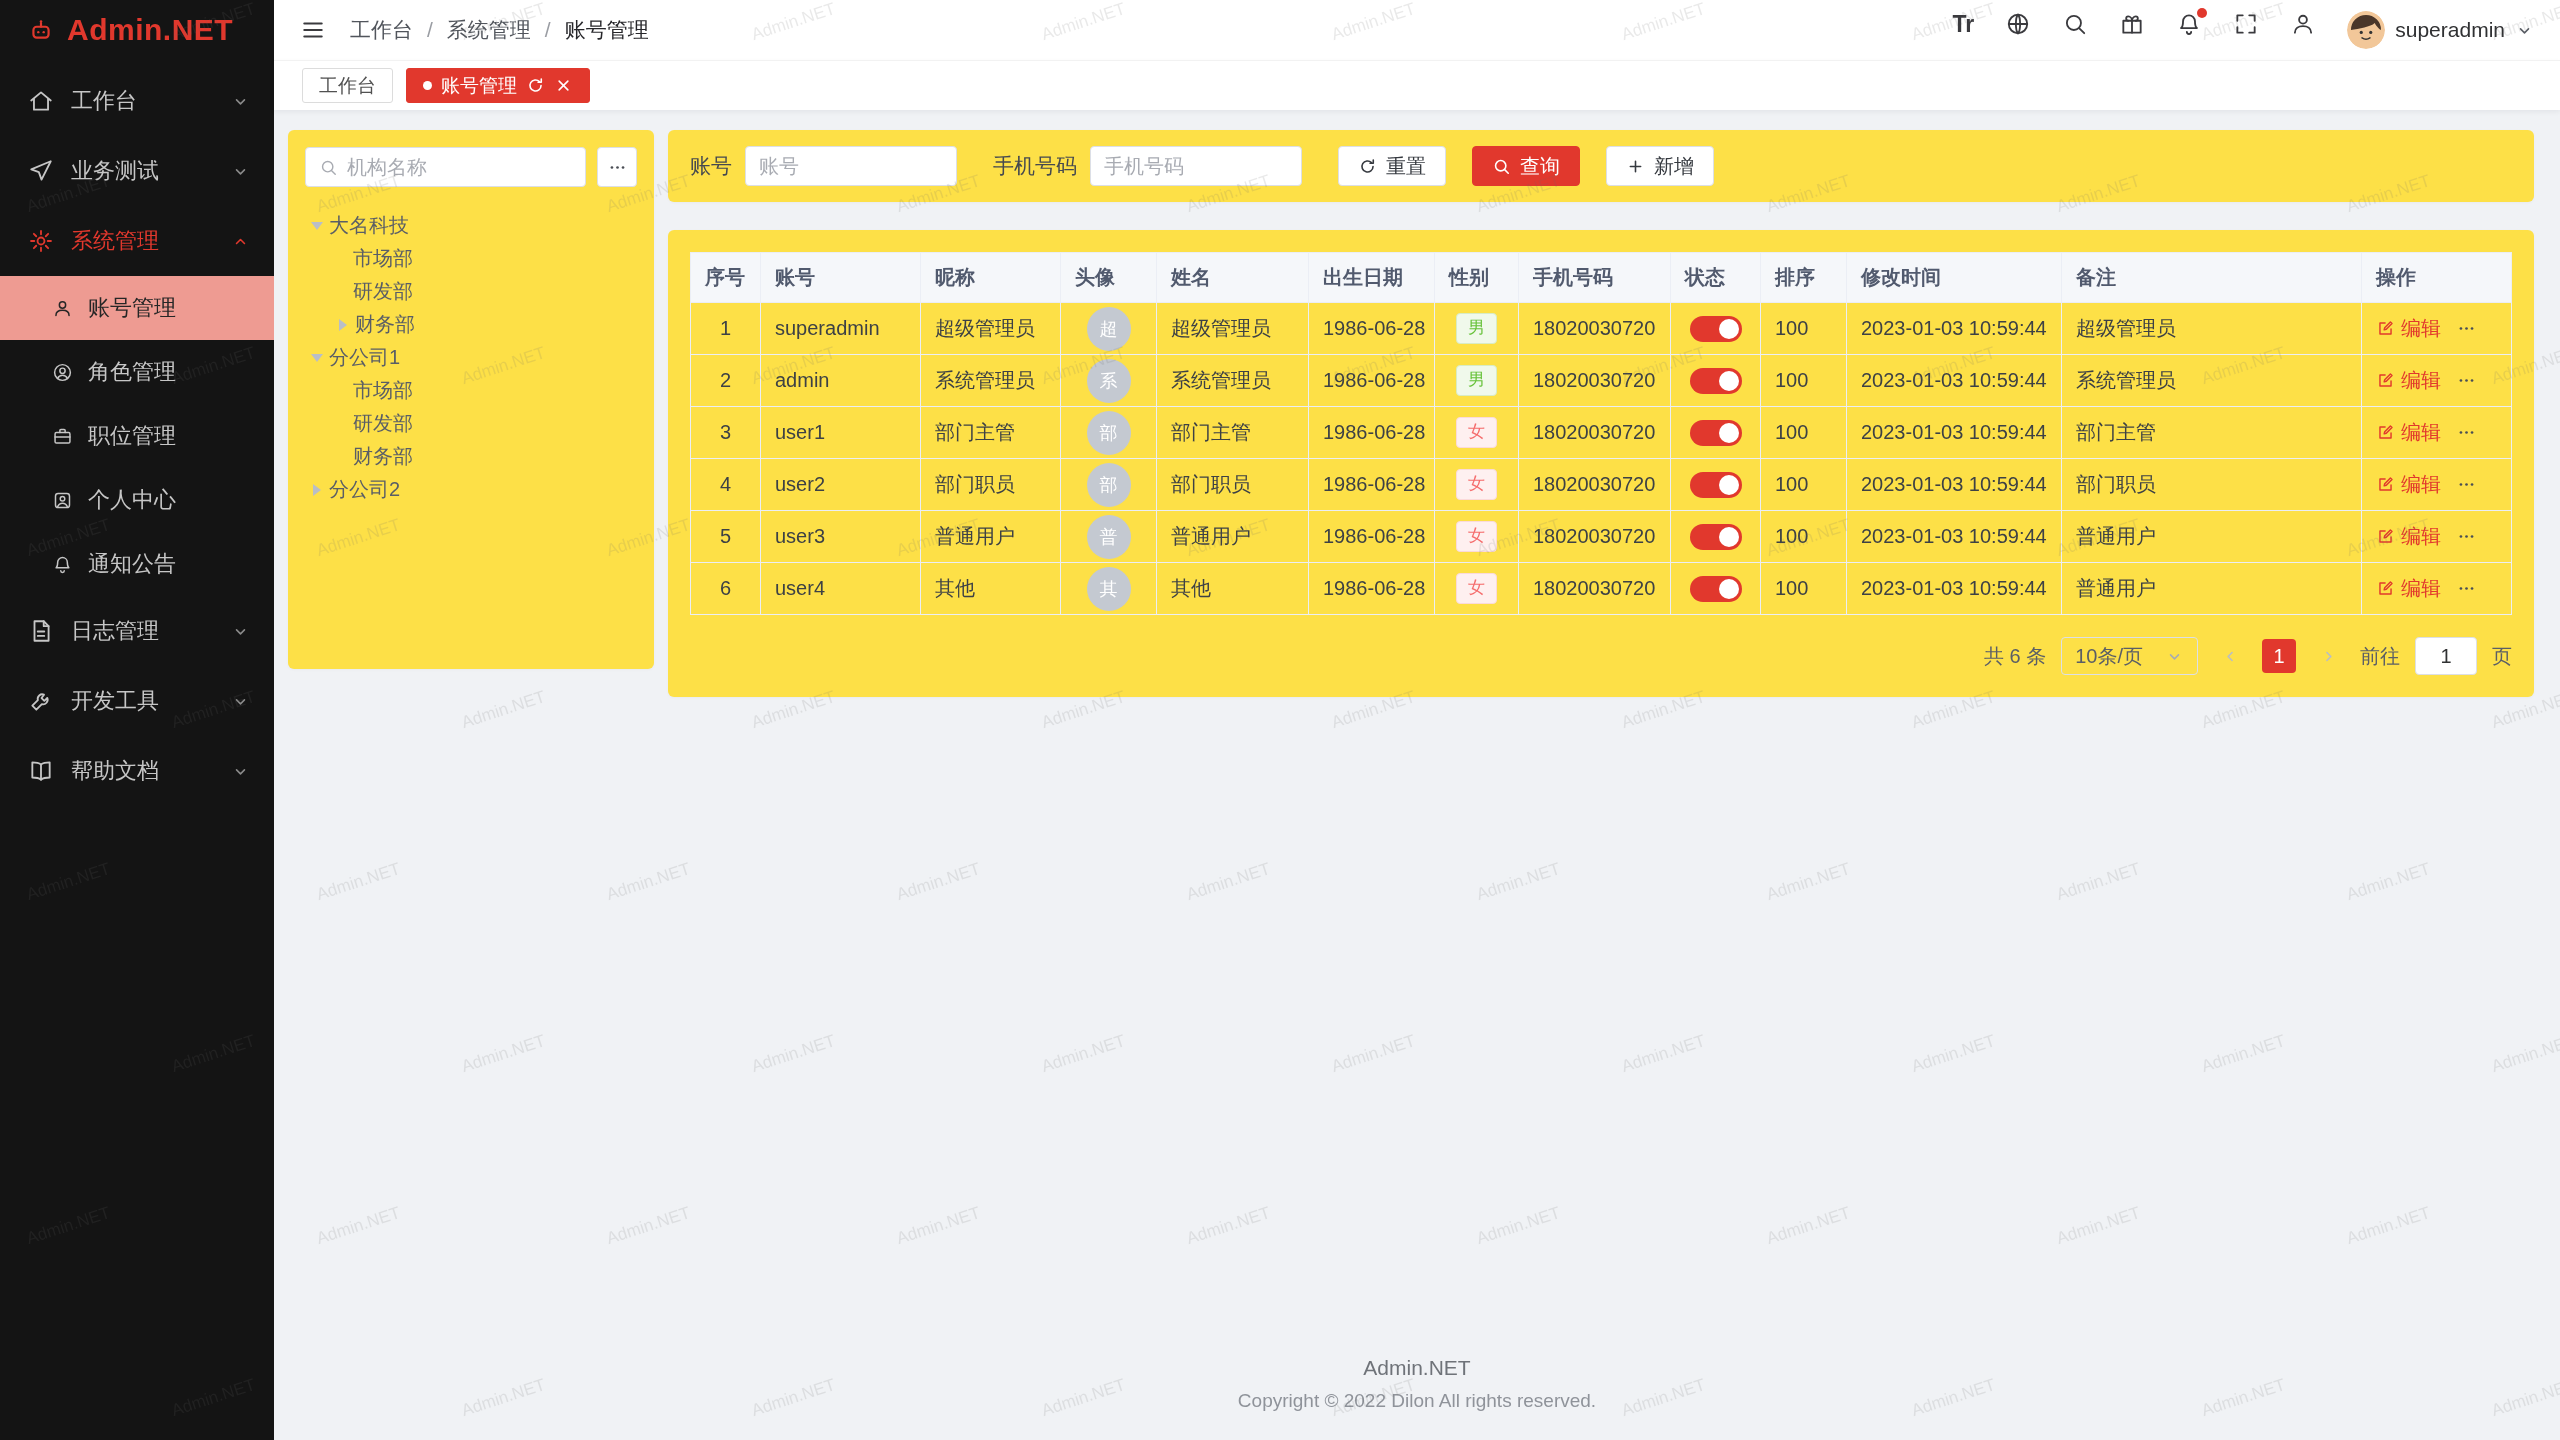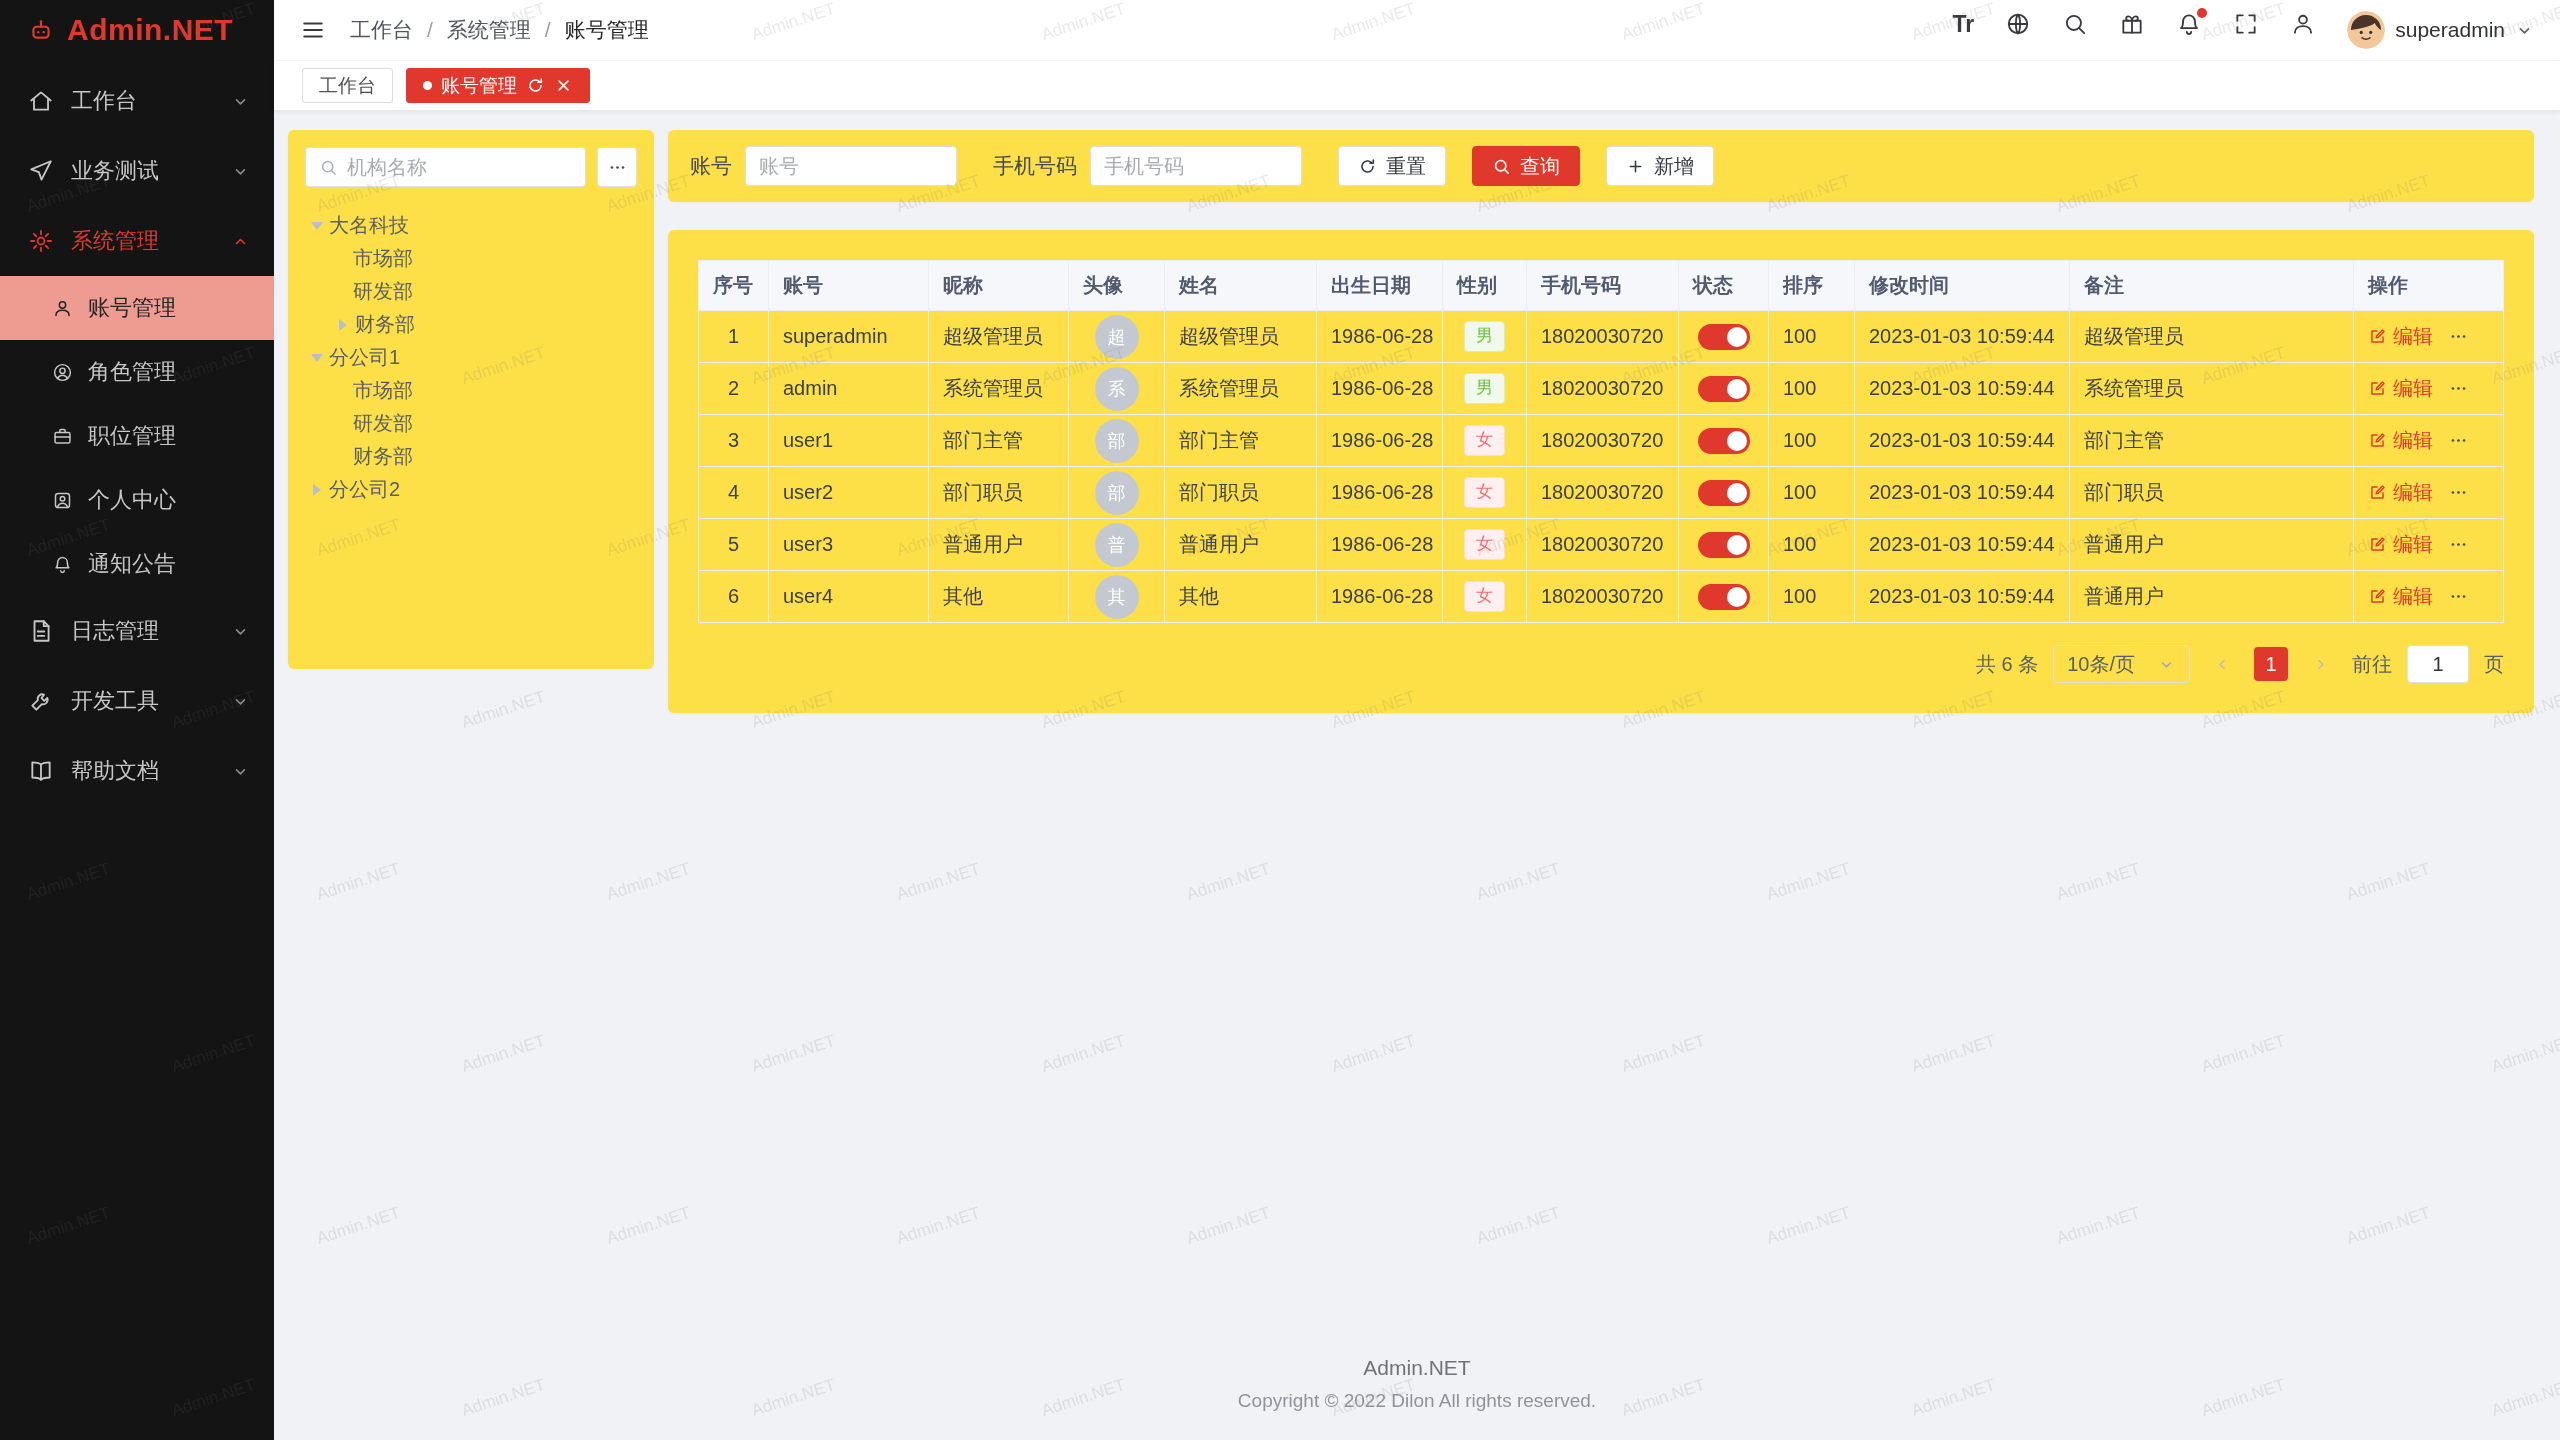--- a/index.html
+++ b/index.html
@@ -78,21 +78,21 @@
   .filter-card { height:72px; display:flex; align-items:center; padding:0 22px; }
   .f-label { color:#45494f; margin-right:13px; white-space:nowrap; }
   .f-input { width:212px; margin-right:36px; }
   .btn { height:40px; padding:0 19px; border:1px solid #dcdfe6; border-radius:4px; background:#fff; color:#35393f;
          display:inline-flex; align-items:center; gap:9px; font-size:20px; font-family:inherit; cursor:pointer; white-space:nowrap; }
   .btn + .btn { margin-left:26px; }
   .btn.primary { background:#e1382d; border-color:#e1382d; color:#fff; }
   .btn .bic { color:inherit; }
 
   
-  .table-card { padding:30px; }
+  .table-card { padding:22px; }
   table { width:100%; border-collapse:collapse; table-layout:fixed; font-size:20px; }
   th,td { border:1px solid #ebeef5; padding:0 14px; text-align:left; white-space:nowrap; overflow:hidden; }
   th { height:50px; background:#f5f7fa; color:#515a6e; font-weight:600; }
   td { height:52px; color:#3d4145; }
   td.c, th.c { text-align:center; }
   .avatar { width:44px; height:44px; border-radius:50%; background:#c4c9d1; color:#fff; display:inline-flex; align-items:center; justify-content:center; font-size:18px; }
   .tag { display:inline-block; padding:3px 11px; border-radius:4px; font-size:17px; line-height:1.35; }
   .tag.male   { color:#67c23a; background:#f0f9eb; border:1px solid #d8ecc5; }
   .tag.female { color:#f56c6c; background:#fef0f0; border:1px solid #fbdada; }
   .switch { width:52px; height:26px; border-radius:13px; background:#e1382d; position:relative; display:inline-block; vertical-align:middle; cursor:pointer; }

